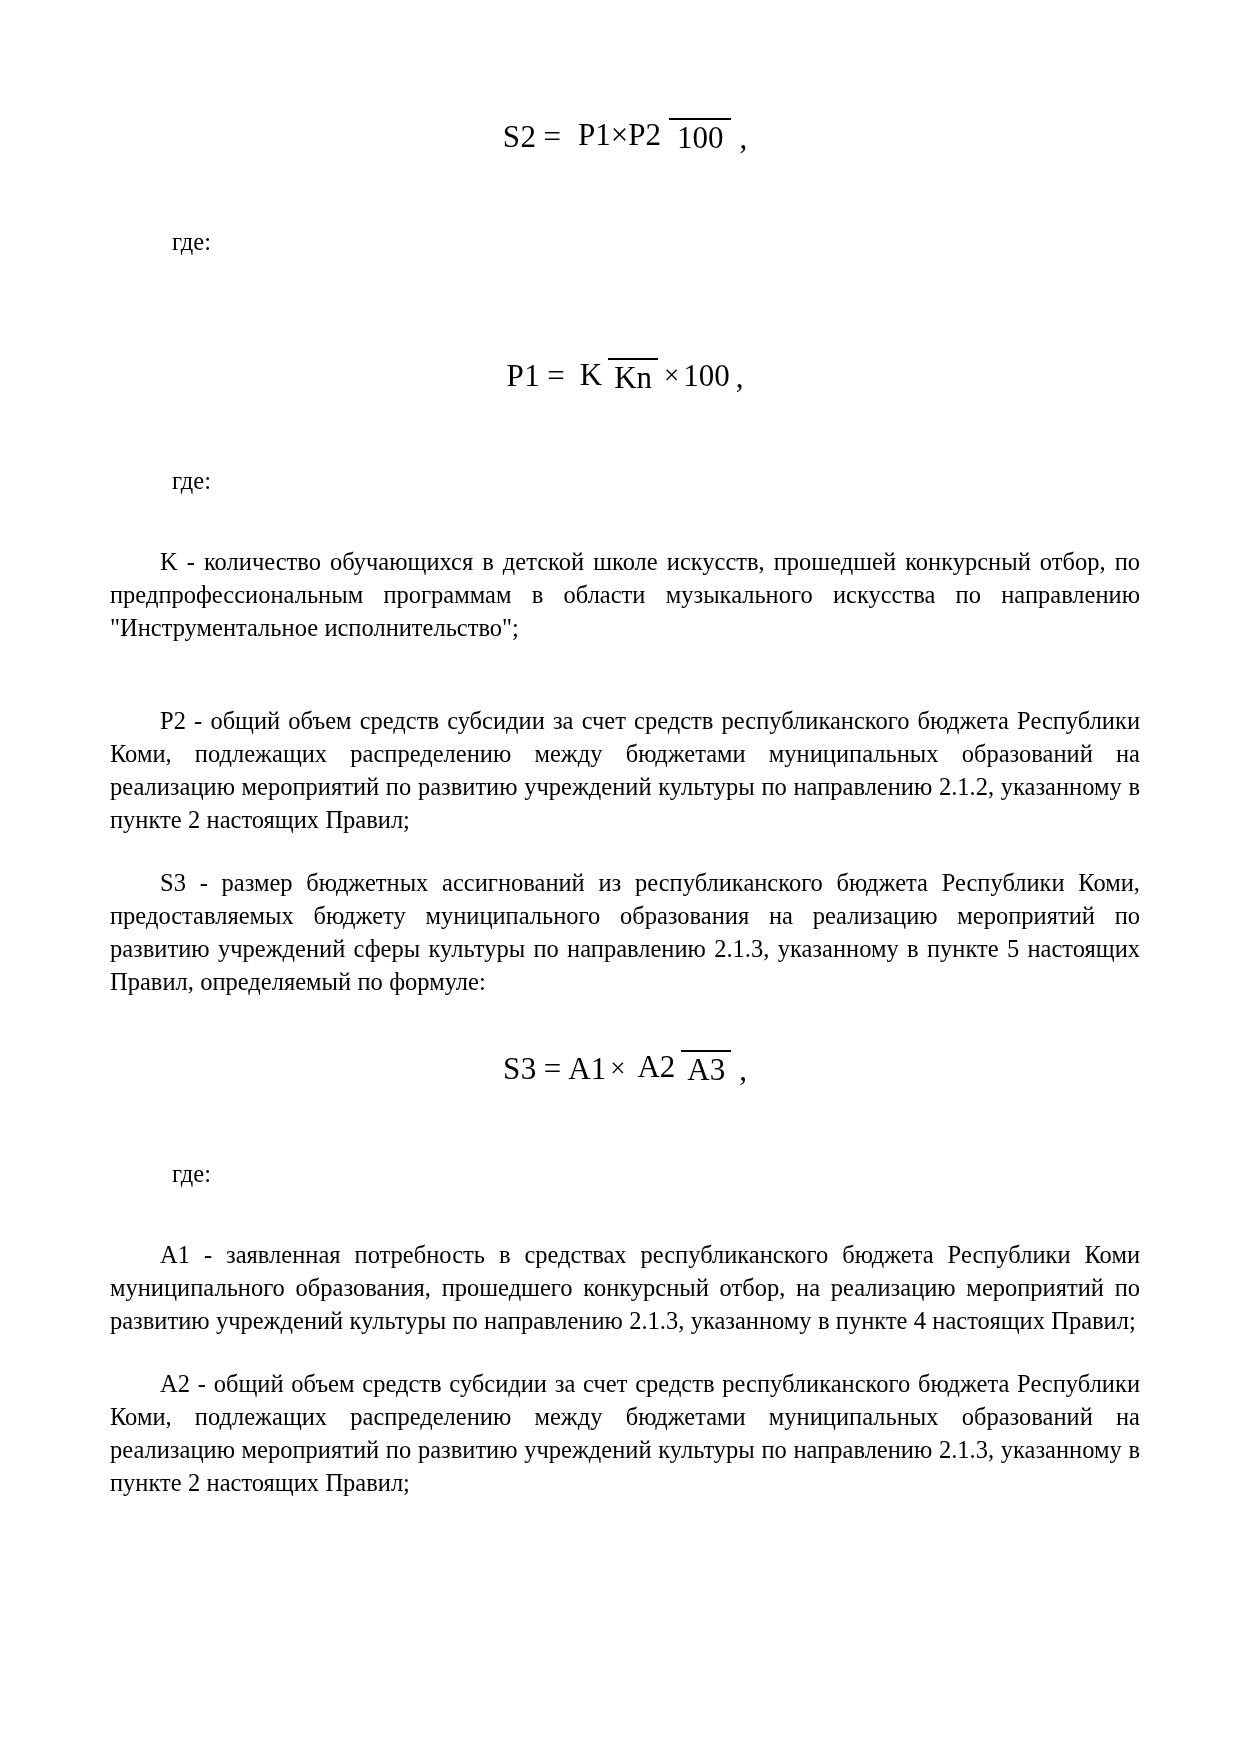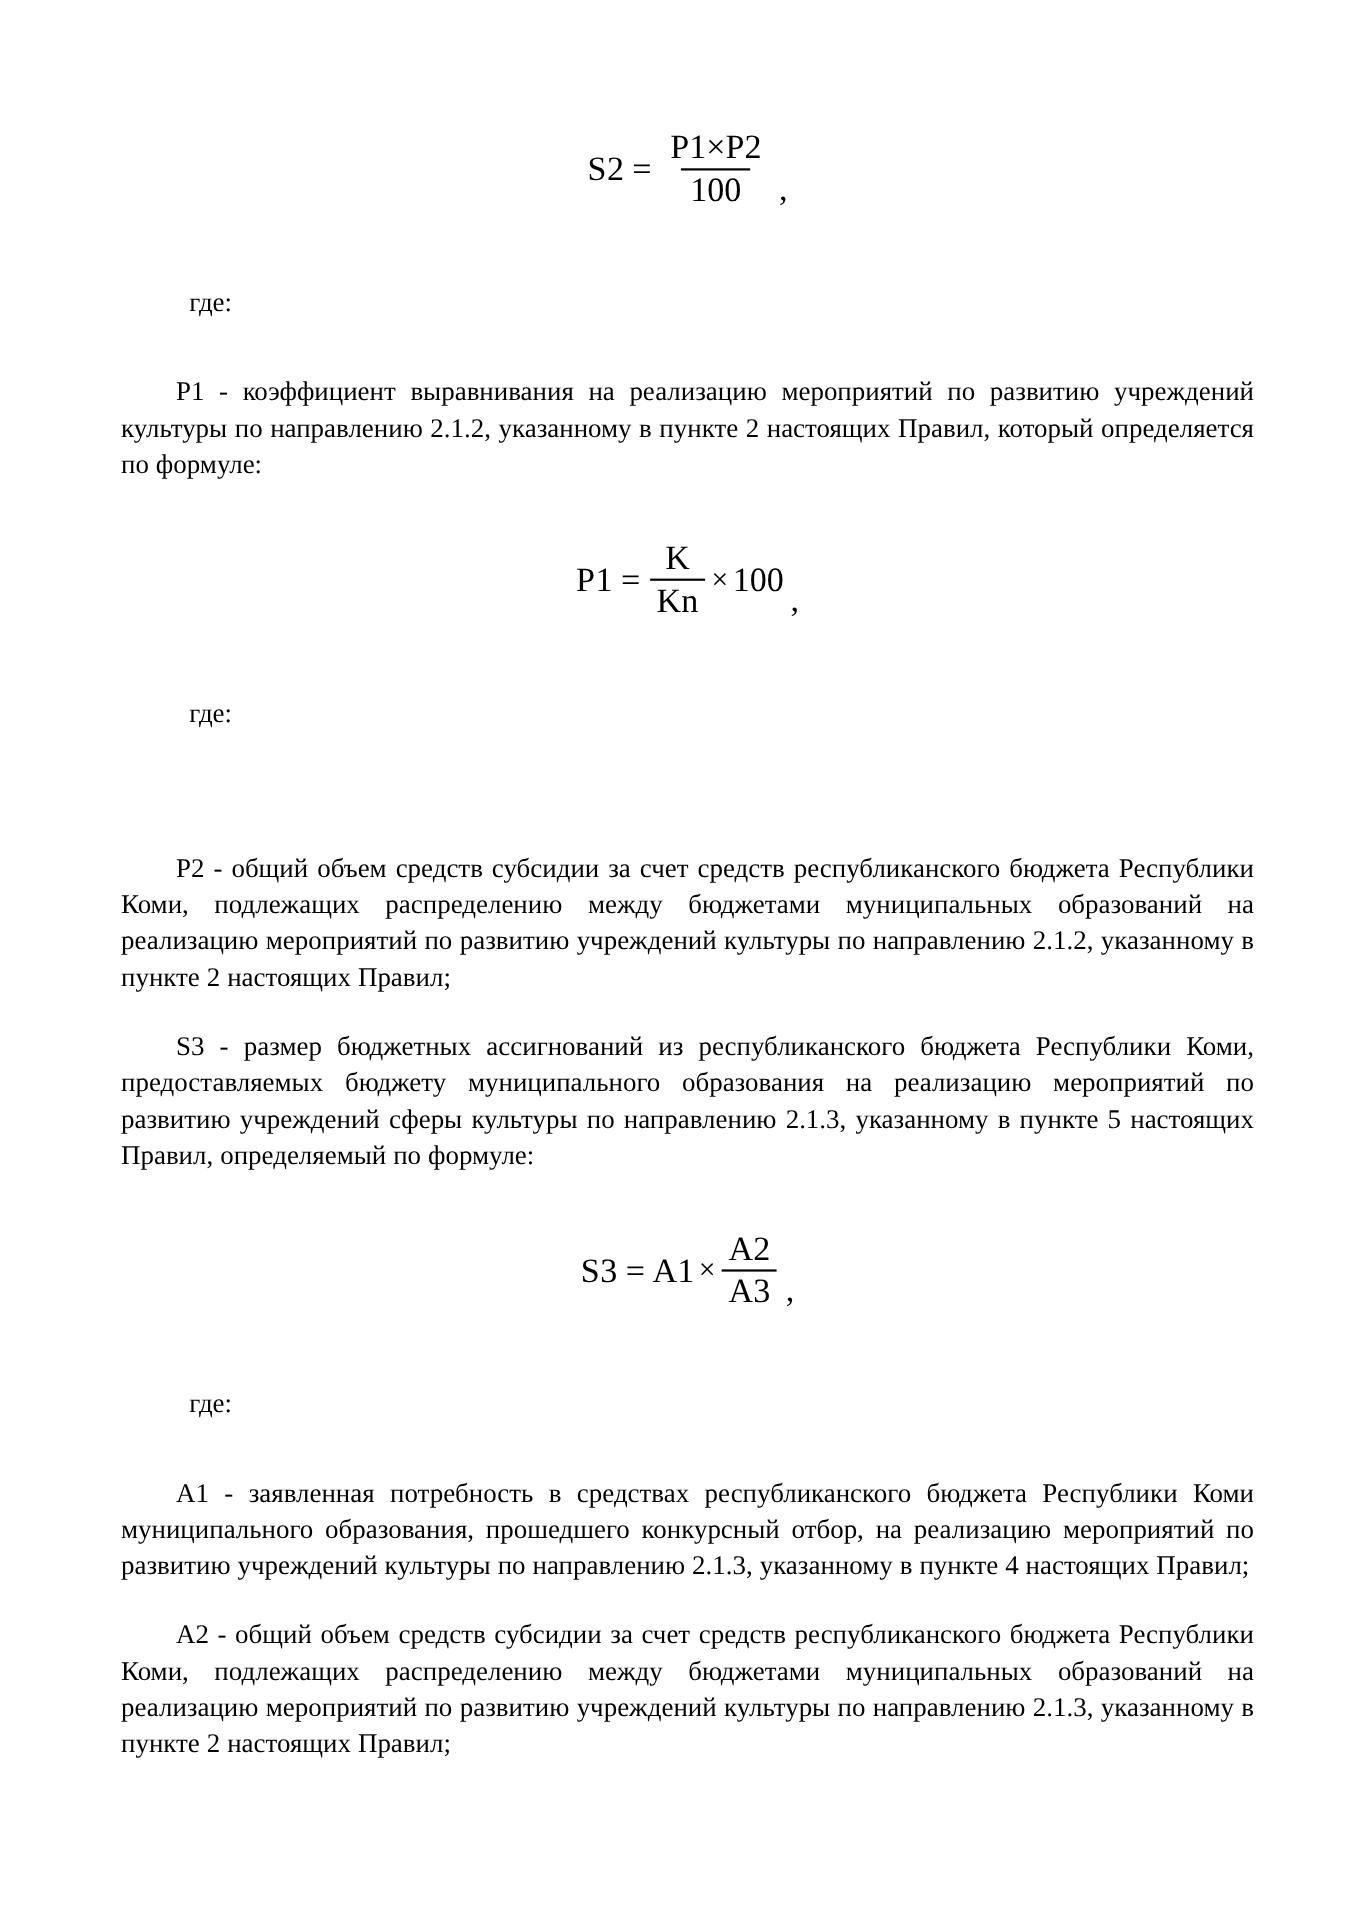--- a/index.html
+++ b/index.html
@@ -43,21 +43,21 @@
   .formula .lhs { letter-spacing: 0.5px; }
   .formula .op {
     margin: 0 7px;
   }
   .formula .times {
     margin: 0 4px;
     font-size: 27px;
   }
   .frac {
     display: inline-flex;
-    flex-direction: column;
+    flex-direction: row;
     align-items: center;
     vertical-align: middle;
     margin: 0 2px;
   }
   .frac .num {
     padding: 0 6px 2px 6px;
     line-height: 1.05;
   }
   .frac .den {
     padding: 2px 6px 0 6px;
@@ -114,21 +114,20 @@
         <span class="comma">,</span>
       </span>
     </div>
 
     <div class="sp-58"></div>
 
     <p class="gde">где:</p>
 
     <div class="sp-36"></div>
 
-    <p class="para">P1 - коэффициент выравнивания на реализацию мероприятий по развитию учреждений культуры по направлению 2.1.2, указанному в пункте 2 настоящих Правил, который определяется по формуле:</p>
 
     <div class="sp-52"></div>
 
     <div class="formula-block">
       <span class="formula">
         <span class="lhs">P1</span>
         <span class="op">=</span>
         <span class="frac">
           <span class="num">K</span>
           <span class="den">Kn</span>
@@ -138,20 +137,21 @@
         <span class="comma">,</span>
       </span>
     </div>
 
     <div class="sp-58"></div>
 
     <p class="gde">где:</p>
 
     <div class="sp-36"></div>
 
+    <p class="para">K - количество обучающихся в детской школе искусств, прошедшей конкурсный отбор, по предпрофессиональным программам в области музыкального искусства по направлению "Инструментальное исполнительство";</p>
 
     <div class="sp-30"></div>
 
 
     <div class="sp-30"></div>
 
     <p class="para">P2 - общий объем средств субсидии за счет средств республиканского бюджета Республики Коми, подлежащих распределению между бюджетами муниципальных образований на реализацию мероприятий по развитию учреждений культуры по направлению 2.1.2, указанному в пункте 2 настоящих Правил;</p>
 
     <div class="sp-30"></div>
 

